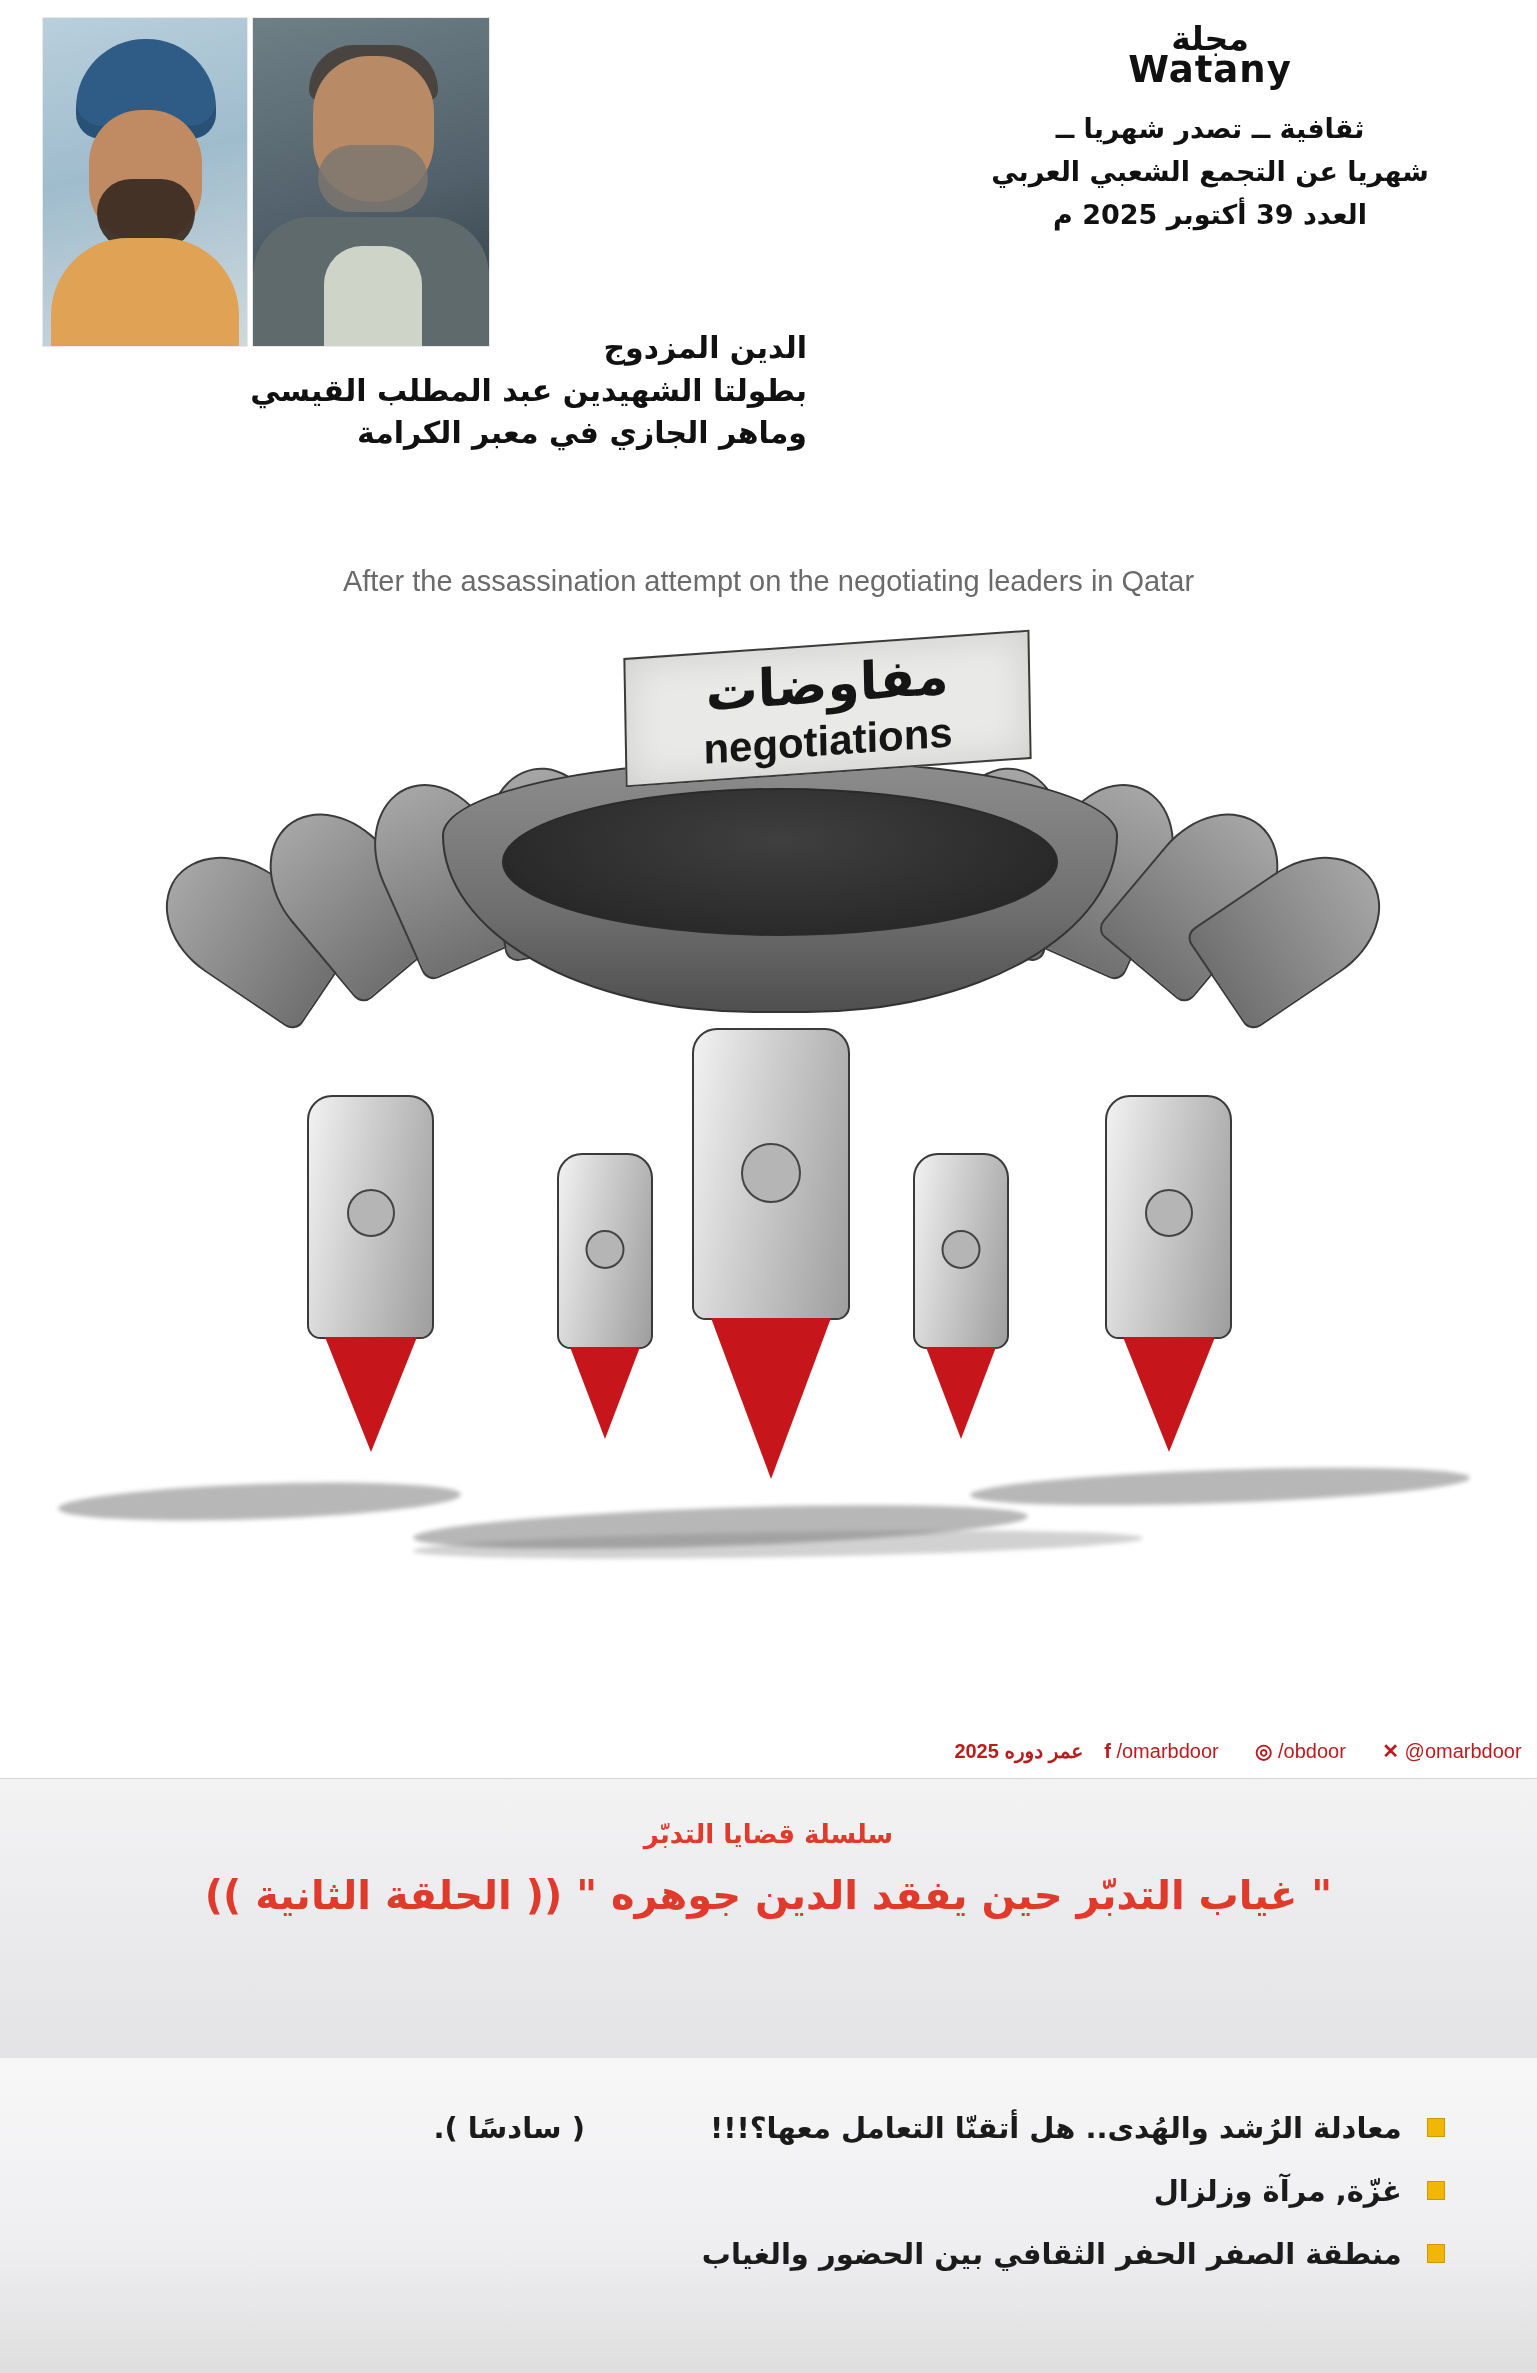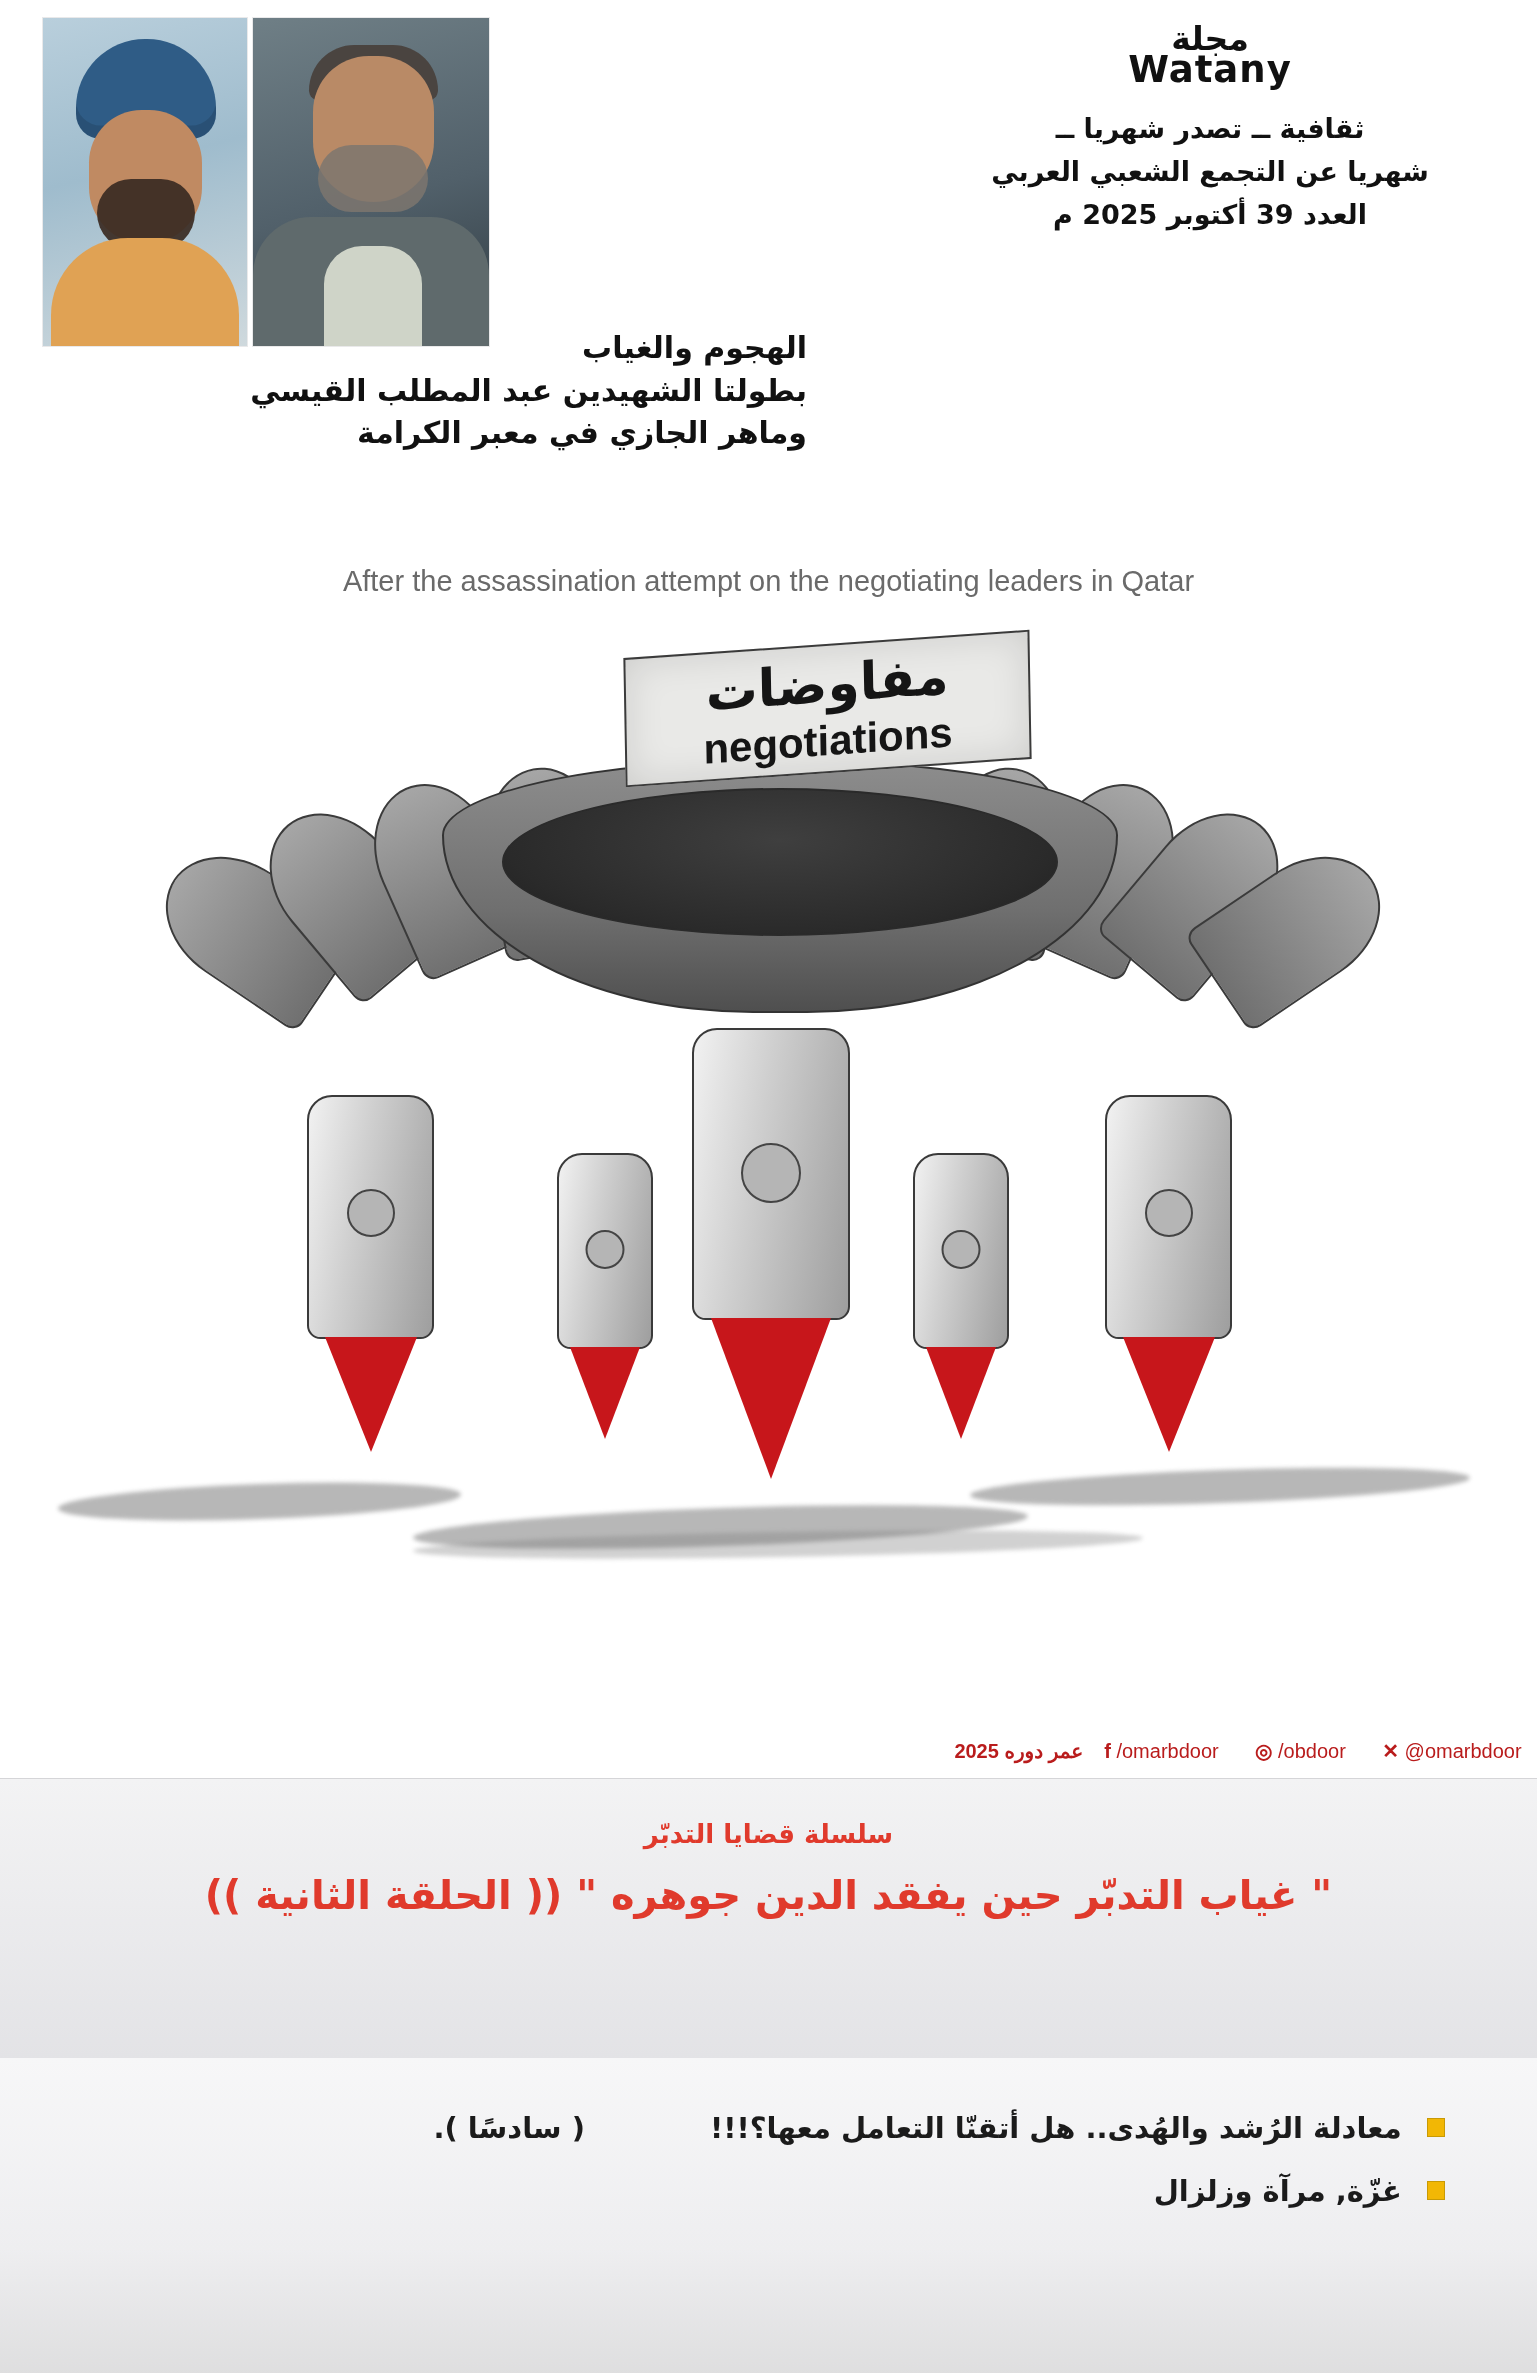--- a/index.html
+++ b/index.html
@@ -476,21 +476,21 @@
       </div>
       <div class="photo photo-left">
         <div class="p1-beanie"></div>
         <div class="p1-face"></div>
         <div class="p1-beard"></div>
         <div class="p1-body"></div>
       </div>
     </div>
 
     <div class="photo-caption">
-      <span class="line1">الهجوم والغياب</span>
+      <span class="line1">الدين المزدوج</span>
       <span class="line1">بطولتا الشهيدين عبد المطلب القيسي</span>
       <span class="line1">وماهر الجازي في معبر الكرامة</span>
     </div>
 
     <div class="masthead">
       <div class="magazine-word">مجلة</div>
       <div class="logo-latin">Watany</div>
       <div class="masthead-sub">
         <div>ثقافية ــ تصدر شهريا ــ</div>
         <div>شهريا عن التجمع الشعبي العربي</div>
@@ -578,16 +578,22 @@
         <span>معادلة الرُشد والهُدى.. هل أتقنّا التعامل معها؟!!!</span>
         <span class="tail">( سادسًا ).</span>
       </span>
     </div>
     <div class="toc-row">
       <span class="bullet"></span>
       <span class="toc-text">
         <span>غزّة, مرآة وزلزال</span>
       </span>
     </div>
+    <div class="toc-row">
+      <span class="bullet"></span>
+      <span class="toc-text">
+        <span>منطقة الصفر الحفر الثقافي بين الحضور والغياب</span>
+      </span>
+    </div>
   </div>
 
 </div>
 
 
 </body></html>

